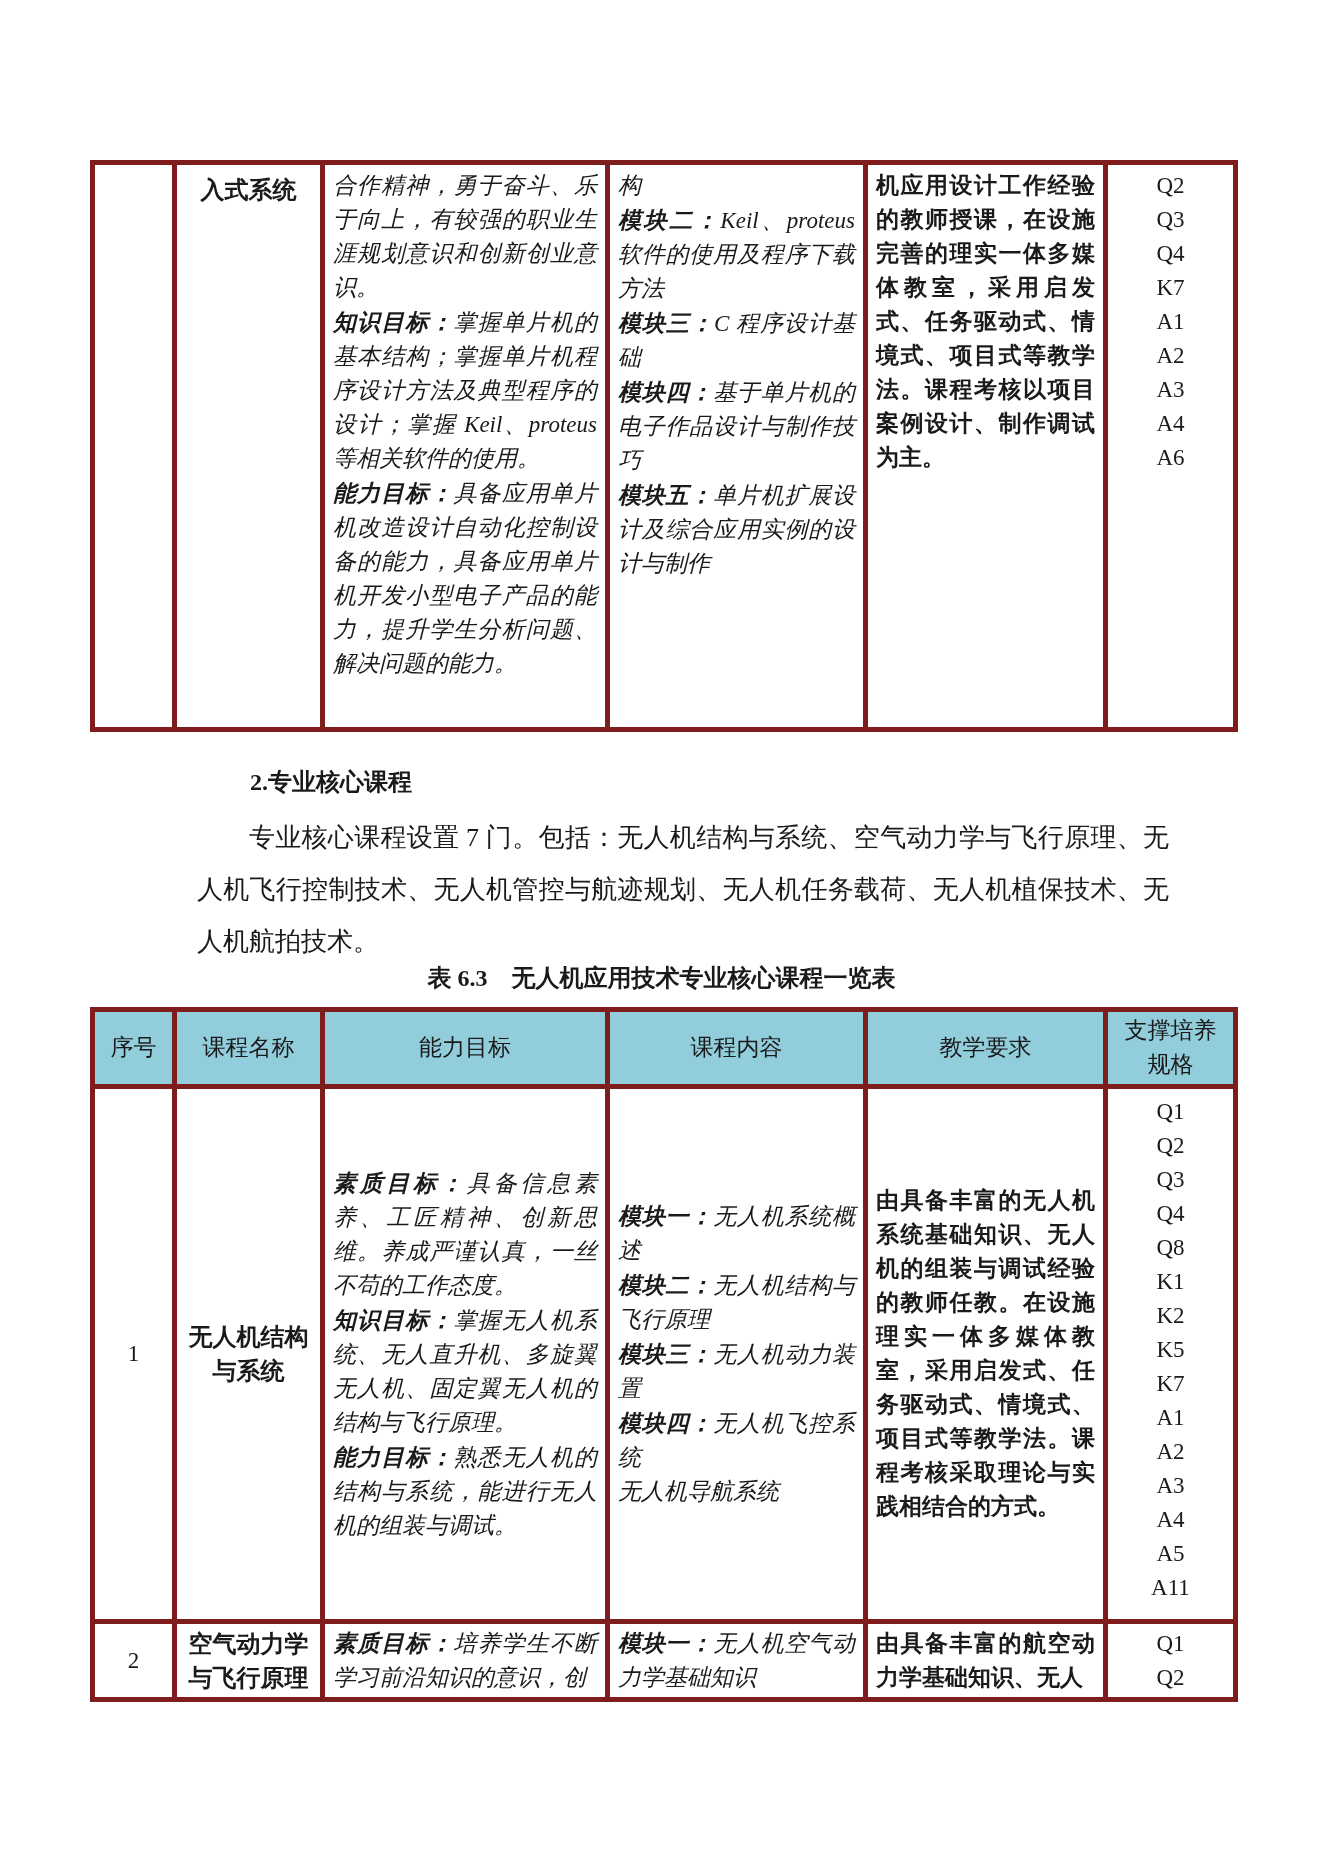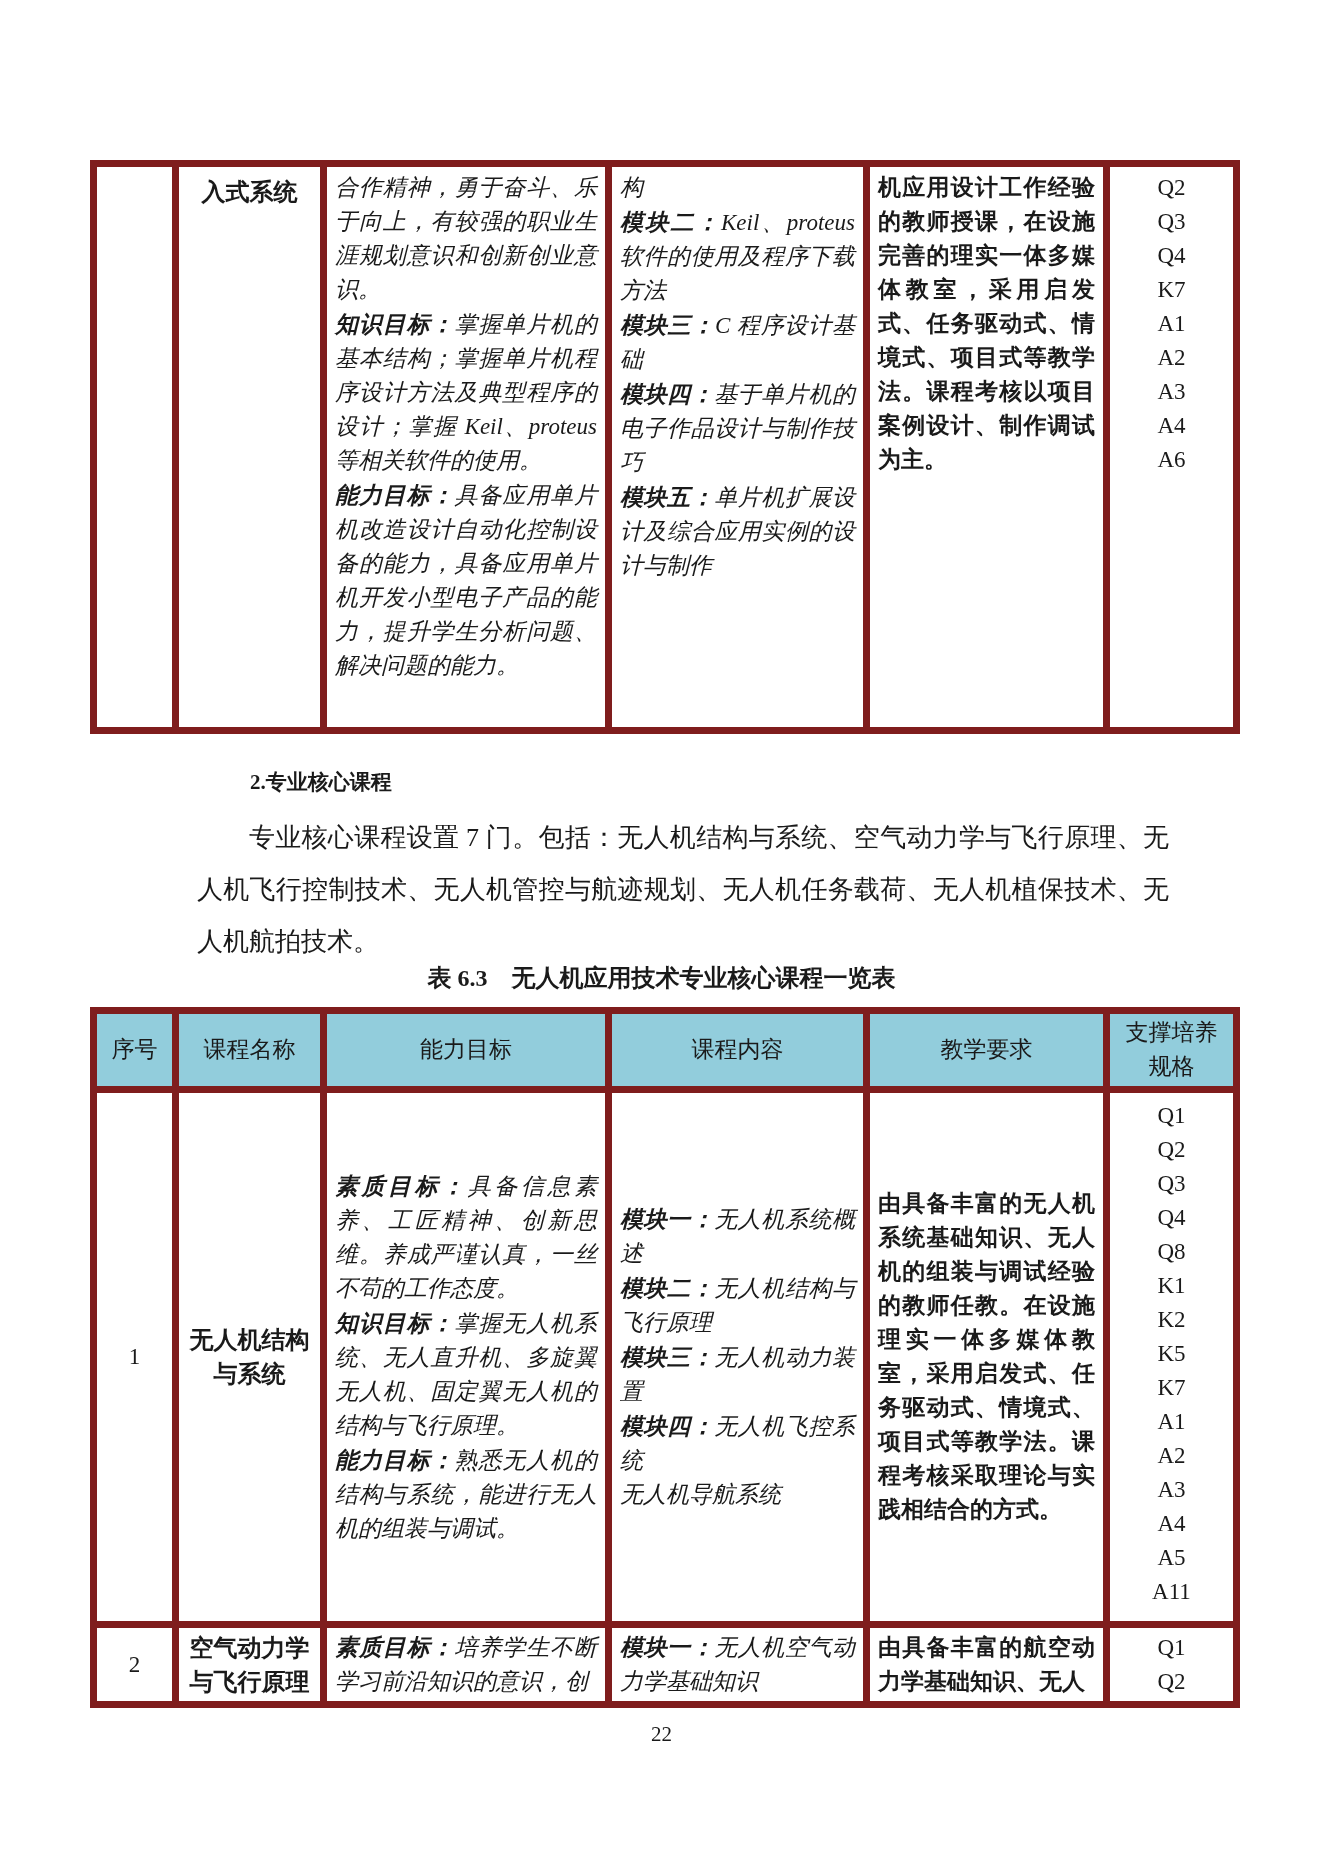--- a/index.html
+++ b/index.html
@@ -6,21 +6,21 @@
   .page {
     position:relative; width:1323px; height:1871px; background:#ffffff;
     font-family:"Liberation Serif","DejaVu Serif",serif; color:#1a1a1a;
     overflow:hidden;
   }
   table.tbl {
     position:absolute; border-collapse:collapse; table-layout:fixed;
     border:2px solid #000;
   }
   table.tbl td, table.tbl th {
-    border:7px solid #7f1d1d; overflow:hidden;
+    border:5px solid #7f1d1d; overflow:hidden;
     font-size:23px; line-height:34px; font-weight:normal;
   }
   
   .top-table { left:90px; top:160px; width:1143px; }
   .top-table td { vertical-align:top; padding:4px 8px; }
   .top-table .name-cell { text-align:center; font-weight:bold; font-size:24px; padding-top:8px; }
   
   .core-table { left:90px; top:1007px; width:1143px; }
   .core-table th {
     background:#92cddc; font-weight:bold; font-size:24px; text-align:center;
@@ -31,21 +31,21 @@
   .core-table .seq-cell { text-align:center; font-size:23px; }
   .core-table .name-cell { text-align:center; font-weight:bold; font-size:24px; padding:2px 6px; }
   .core-table .codes-cell.top { vertical-align:top; padding-top:6px; }
   
   .runs .run { text-align:justify;font-style:italic; }
   .runs .run b { font-family:"Liberation Sans","DejaVu Sans",sans-serif; font-weight:bold; }
   .req-text { text-align:justify;font-weight:bold; }
   .codes-cell { text-align:center; font-size:22px; line-height:34px; }
   
   .section-heading {
-    position:absolute; left:250px; top:766px; font-size:21px; font-weight:bold;
+    position:absolute; left:250px; top:766px; font-size:24px; font-weight:bold;
     line-height:32px; white-space:nowrap;
   }
   .intro-paragraph {
     position:absolute; left:197px; top:812px; width:972px;
     font-size:26px; line-height:52px; text-indent:2em; text-align:justify;
   }
   .table-caption {
     position:absolute; left:90px; top:963px; width:1143px; text-align:center;
     font-size:24px; font-weight:bold; line-height:30px;
   }
@@ -173,15 +173,14 @@
         <div class="req-text">由具备丰富的航空动力学基础知识、无人</div>
       </td>
       <td class="codes-cell">
             <div class="code-line">Q1</div>
             <div class="code-line">Q2</div>
           </td>
     </tr>
   </tbody>
     </table>
 
-  <div class="page-number">22</div>
 
 </div>
 
 </body></html>

